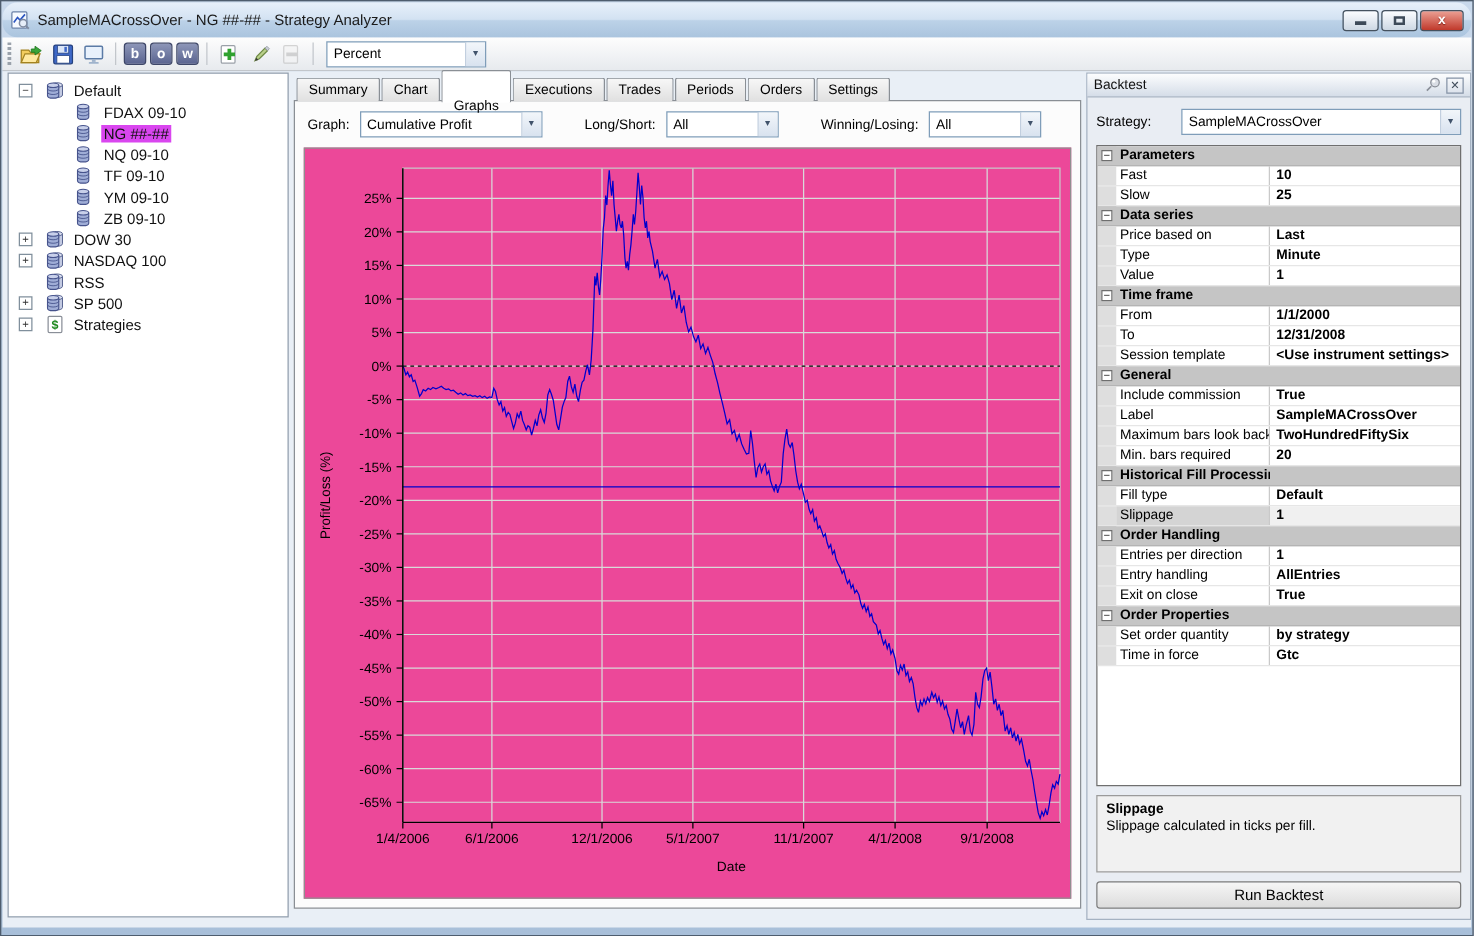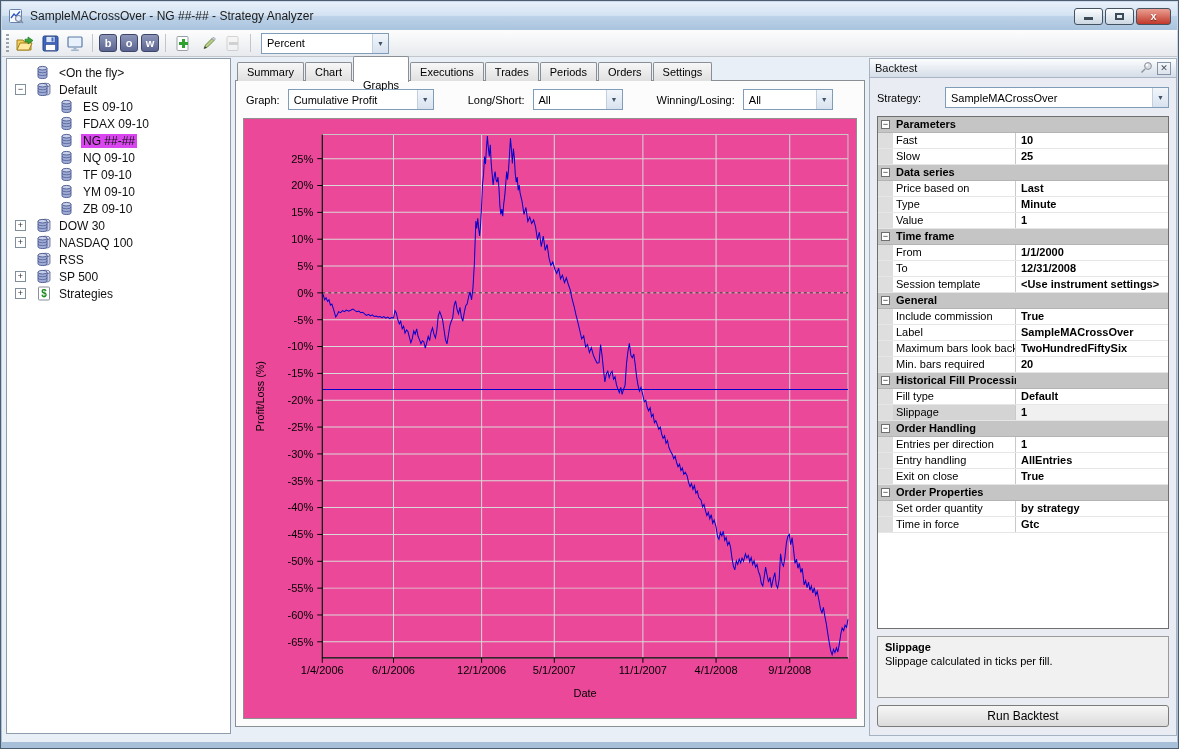--- a/index.html
+++ b/index.html
@@ -2,21 +2,21 @@
 <html><head>
 <meta charset="utf-8">
 <style>
   * { margin:0; padding:0; box-sizing:border-box; }
   html,body { width:1179px; height:749px; font-family:"Liberation Sans", sans-serif; background:#8e9cac; overflow:hidden; }
   .window { position:relative; width:1179px; height:749px; background:linear-gradient(180deg,#c9d9ec,#a8bfd9); border:1px solid #4e5d6e; }
 
   
   .titlebar { position:absolute; left:1px; top:1px; right:1px; height:28px;
     background:linear-gradient(180deg,#e7f0fa 0%,#d3e2f2 48%,#bcd2e8 52%,#aac4de 100%);
-    display:flex; align-items:center; padding:0 6px; }
+    display:flex; align-items:center; padding:0 6px;border-radius:12px; }
   .title-text { font-size:12px; color:#1b1b1b; margin-left:6px; flex:1; white-space:nowrap; overflow:hidden; }
   .win-btns { display:flex; gap:2px; }
   .win-btn { width:29px; height:17px; border:1px solid #45525f; border-radius:3px;
     background:linear-gradient(180deg,#fbfdff,#cdd8e3); position:relative; cursor:default; }
   .win-btn.close { width:35px; background:linear-gradient(180deg,#eb9f93,#c0392b); }
   .glyph-min { position:absolute; left:9px; bottom:4px; width:9px; height:3px; background:#3d4a58; }
   .glyph-restore { position:absolute; left:9px; top:4px; width:9px; height:7px; border:2px solid #3d4a58; background:transparent; }
   .glyph-close { position:absolute; inset:0; color:#fff; font-weight:bold; font-size:11px; text-align:center; line-height:15px; text-shadow:0 1px 1px #7a1d12; }
 
   
@@ -172,49 +172,30 @@
       <span class="combo-text">Percent</span>
       <span class="combo-arrow">▼</span>
     </div>
   </div>
 
   <div class="content">
 
     <div class="tree-panel">
       <div class="tree" id="tree">
           <div class="tree-row">
-            <div class="exp-spacer"></div>
-            <svg width="14" height="15" viewBox="0 0 14 15" class="tree-icon">
-              <path d="M1 3.2 v8.3 a4 1.8 0 0 0 9 0 v-8.3" fill="#9fadd6" stroke="#46538c" stroke-width="0.9"></path>
-              <ellipse cx="5.5" cy="3.2" rx="4.5" ry="1.8" fill="#c8d0ea" stroke="#46538c" stroke-width="0.9"></ellipse>
-              <path d="M1 6 a4.5 1.8 0 0 0 9 0" fill="none" stroke="#46538c" stroke-width="0.7"></path>
-              <path d="M1 8.8 a4.5 1.8 0 0 0 9 0" fill="none" stroke="#46538c" stroke-width="0.7"></path>
-            </svg>
-            <div class="tree-text">&lt;On the fly&gt;</div>
-          </div>
-          <div class="tree-row">
             <div class="expander">−</div>
             <svg width="14" height="15" viewBox="0 0 14 15" class="tree-icon">
               <path d="M4 3 v8 a4 1.8 0 0 0 9 0 v-8" fill="#c3cae2" stroke="#5a6692" stroke-width="0.8"></path>
               <ellipse cx="8.5" cy="3" rx="4.5" ry="1.8" fill="#d9def0" stroke="#5a6692" stroke-width="0.8"></ellipse>
               <path d="M1 3.2 v8.3 a4 1.8 0 0 0 9 0 v-8.3" fill="#9fadd6" stroke="#46538c" stroke-width="0.9"></path>
               <ellipse cx="5.5" cy="3.2" rx="4.5" ry="1.8" fill="#c8d0ea" stroke="#46538c" stroke-width="0.9"></ellipse>
               <path d="M1 6 a4.5 1.8 0 0 0 9 0" fill="none" stroke="#46538c" stroke-width="0.7"></path>
               <path d="M1 8.8 a4.5 1.8 0 0 0 9 0" fill="none" stroke="#46538c" stroke-width="0.7"></path>
             </svg>
             <div class="tree-text">Default</div>
-          </div>
-          <div class="tree-row child">
-            <svg width="14" height="15" viewBox="0 0 14 15" class="tree-icon">
-              <path d="M1 3.2 v8.3 a4 1.8 0 0 0 9 0 v-8.3" fill="#9fadd6" stroke="#46538c" stroke-width="0.9"></path>
-              <ellipse cx="5.5" cy="3.2" rx="4.5" ry="1.8" fill="#c8d0ea" stroke="#46538c" stroke-width="0.9"></ellipse>
-              <path d="M1 6 a4.5 1.8 0 0 0 9 0" fill="none" stroke="#46538c" stroke-width="0.7"></path>
-              <path d="M1 8.8 a4.5 1.8 0 0 0 9 0" fill="none" stroke="#46538c" stroke-width="0.7"></path>
-            </svg>
-            <div class="tree-text">ES 09-10</div>
           </div>
           <div class="tree-row child">
             <svg width="14" height="15" viewBox="0 0 14 15" class="tree-icon">
               <path d="M1 3.2 v8.3 a4 1.8 0 0 0 9 0 v-8.3" fill="#9fadd6" stroke="#46538c" stroke-width="0.9"></path>
               <ellipse cx="5.5" cy="3.2" rx="4.5" ry="1.8" fill="#c8d0ea" stroke="#46538c" stroke-width="0.9"></ellipse>
               <path d="M1 6 a4.5 1.8 0 0 0 9 0" fill="none" stroke="#46538c" stroke-width="0.7"></path>
               <path d="M1 8.8 a4.5 1.8 0 0 0 9 0" fill="none" stroke="#46538c" stroke-width="0.7"></path>
             </svg>
             <div class="tree-text">FDAX 09-10</div>
           </div>

